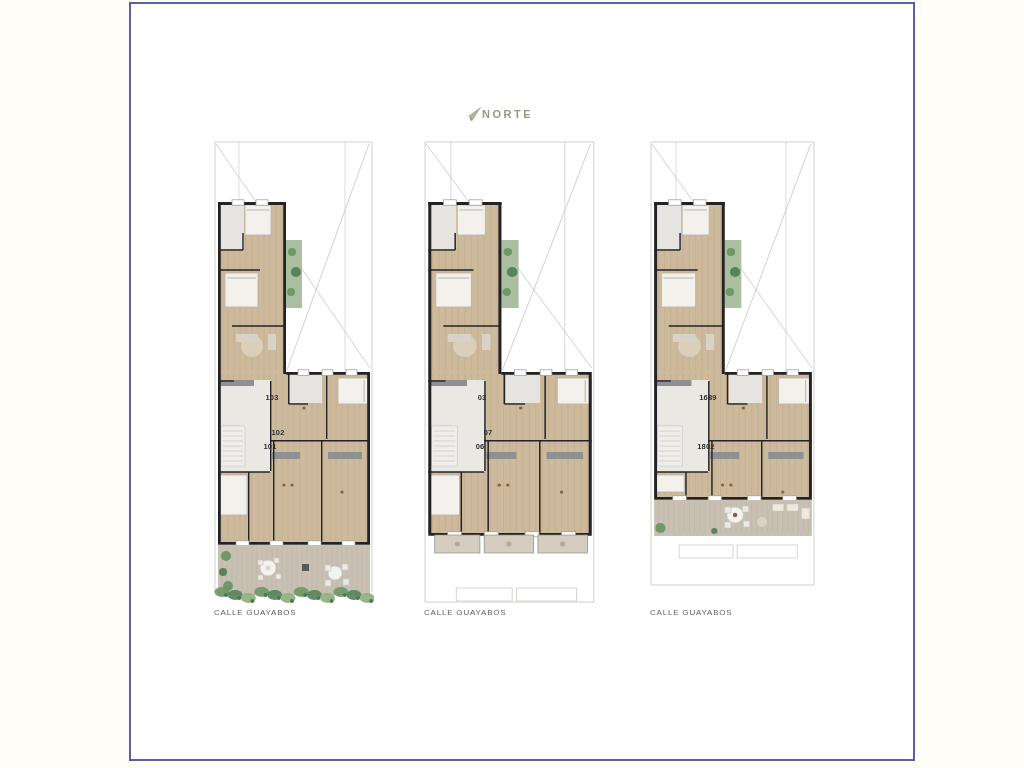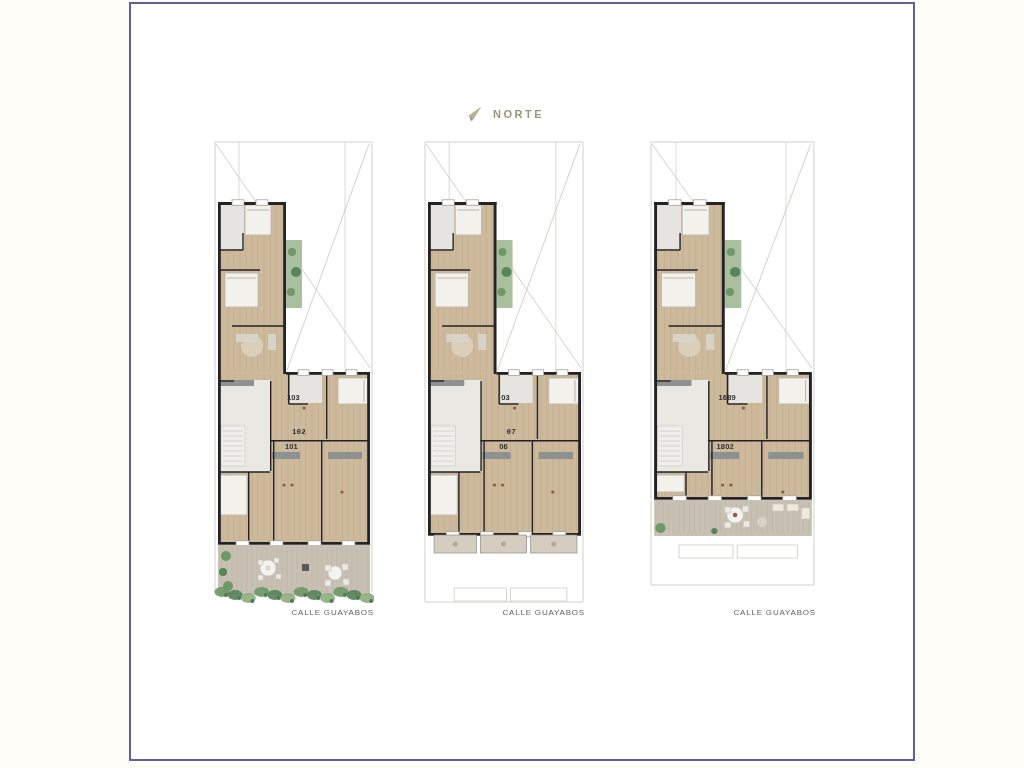--- a/index.html
+++ b/index.html
@@ -6,40 +6,40 @@
   body{
     width:1024px;height:768px;position:relative;overflow:hidden;
     background:#fffdf7;
     font-family:"Liberation Sans", sans-serif;
   }
   .frame{
     position:absolute;left:129px;top:2px;width:786px;height:759px;
     background:#ffffff;border:2px solid #5c5fa0;box-sizing:border-box;
   }
   .norte{
-    position:absolute;left:462px;top:104px;display:flex;align-items:center;gap:11px;
+    position:absolute;left:462px;top:104px;display:flex;align-items:center;
   }
   .norte-icon{width:20px;height:20px;}
   .norte-label{
     font-size:11px;font-weight:bold;letter-spacing:2.5px;color:#9a9780;
   }
   .plan{position:absolute;top:140px;height:492px;}
   .plan-1{left:214px;width:160px;}
-  .plan-2{left:424px;width:161px;}
+  .plan-2{left:424px;width:161px;padding-left:11px;}
   .plan-3{left:650px;width:166px;}
   .plan svg.plan-svg{position:absolute;left:0;top:0;width:100%;height:466px;}
   .unit-label{
-    position:absolute;width:56px;text-align:right;
+    position:absolute;width:56px;text-align:center;
     font-size:7.5px;font-weight:bold;color:#2e2e33;letter-spacing:0.2px;
   }
   .pos-a{top:253px;left:30px;}
-  .pos-b{top:288px;left:36px;font-family:Liberation Mono, monospace;}
+  .pos-b{top:288px;left:36px;}
   .pos-c{top:302px;left:28px;}
   .street-label{
-    position:absolute;top:468px;left:0;right:0;text-align:right;
+    position:absolute;top:468px;left:0;right:0;text-align:left;
     font-size:8px;letter-spacing:0.8px;color:#5f5f5f;
   }
 </style>
 </head>
 <body>
 
 <div class="frame"></div>
 
 <div class="norte">
   <svg class="norte-icon" viewBox="0 0 20 20">

